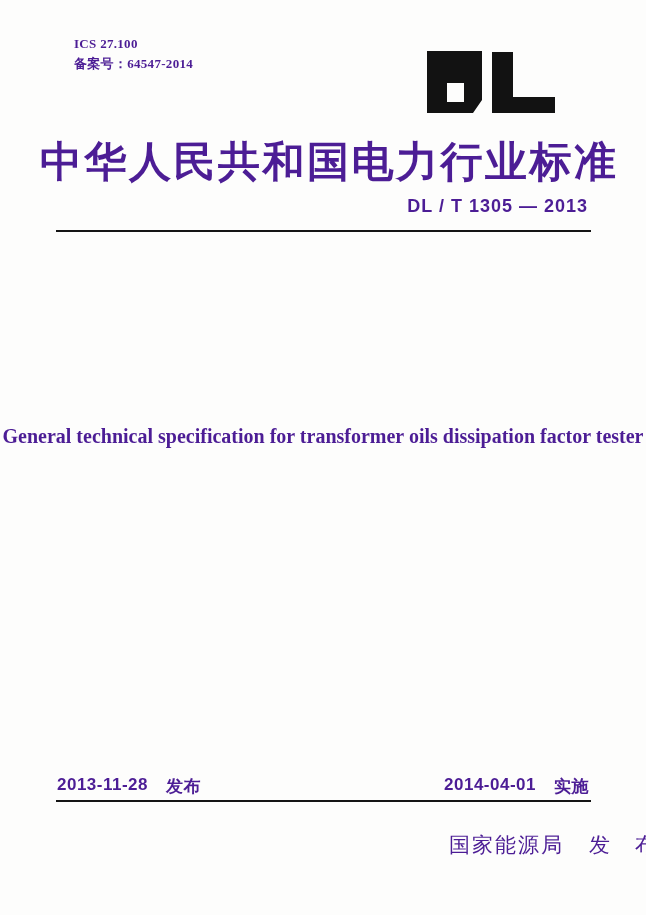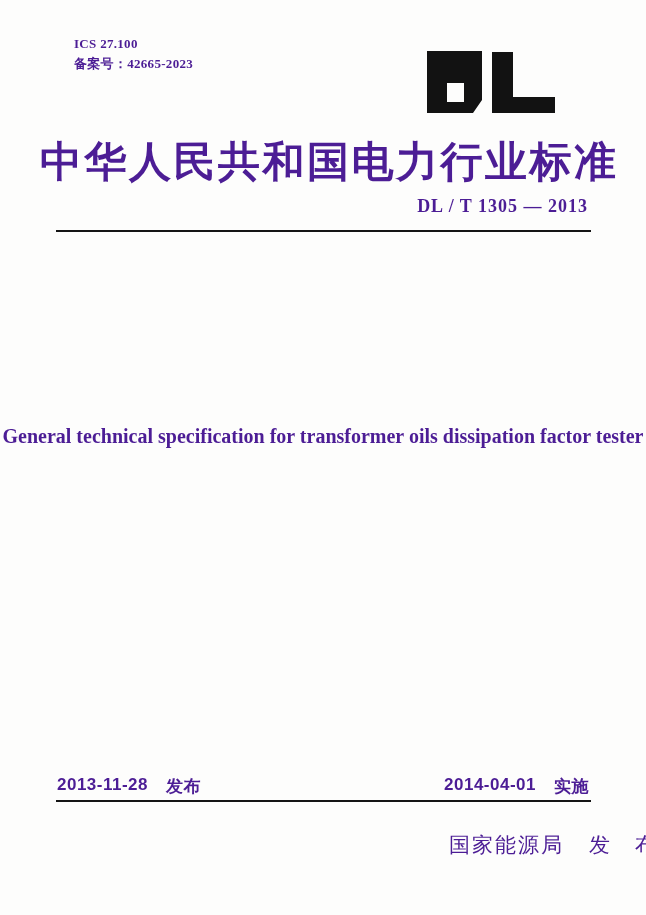--- a/index.html
+++ b/index.html
@@ -44,21 +44,21 @@
     font-family: "Liberation Serif", "DejaVu Serif", serif;
     font-weight: bold;
     font-size: 42px;
     letter-spacing: 2.5px;
     white-space: nowrap;
   }
   .std-number {
     position: absolute;
     top: 196px;
     right: 58px;
-    font-family: Liberation Serif, serif;
+    font-family: Liberation Sans, sans-serif;
     font-weight: bold;
     font-size: 18px;
     letter-spacing: 1px;
   }
   .rule {
     position: absolute;
     left: 56px;
     right: 55px;
     height: 2px;
     background: #151515;
@@ -118,21 +118,21 @@
     letter-spacing: 2px;
   }
 </style>
 </head>
 <body>
 
 <div class="page">
 
   <div class="meta-block">
     <div>ICS 27.100</div>
-    <div>备案号：42665-2023</div>
+    <div>备案号：64547-2014</div>
   </div>
 
   <div class="logo">
     <svg viewBox="0 0 128 62" xmlns="http://www.w3.org/2000/svg">
       <path d="M0 0 H55 V49 L46 62 H0 Z M20 32 H37 V51 H20 Z" fill="#121212" fill-rule="evenodd"></path>
       <path d="M65 1 H86 V46 H128 V62 H65 Z" fill="#121212"></path>
     </svg>
   </div>
 
   <div class="std-body">中华人民共和国电力行业标准</div>

